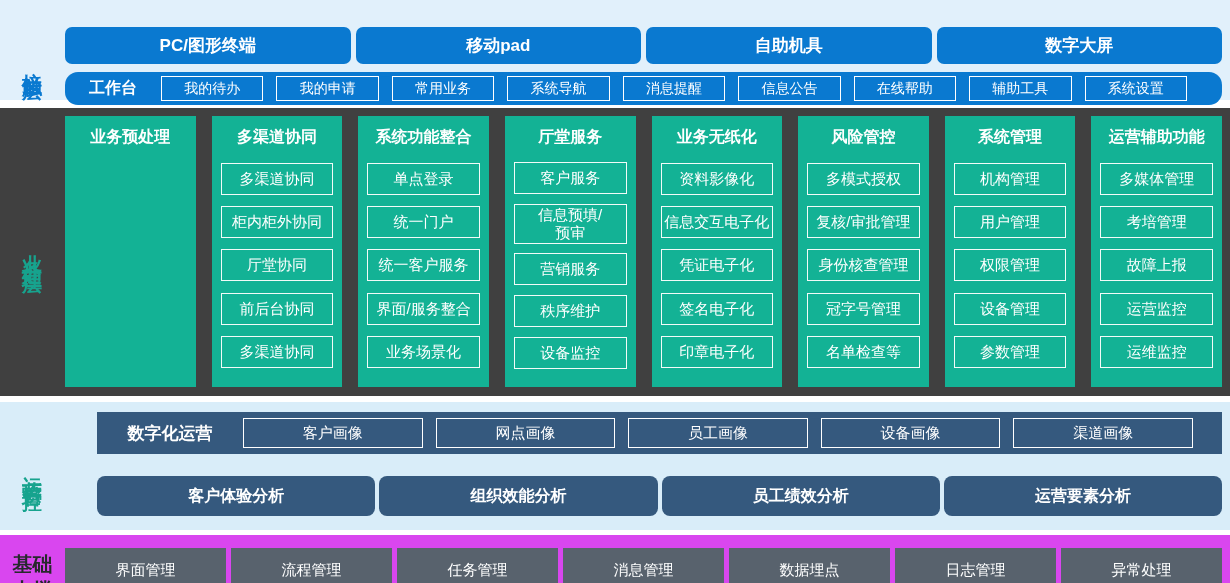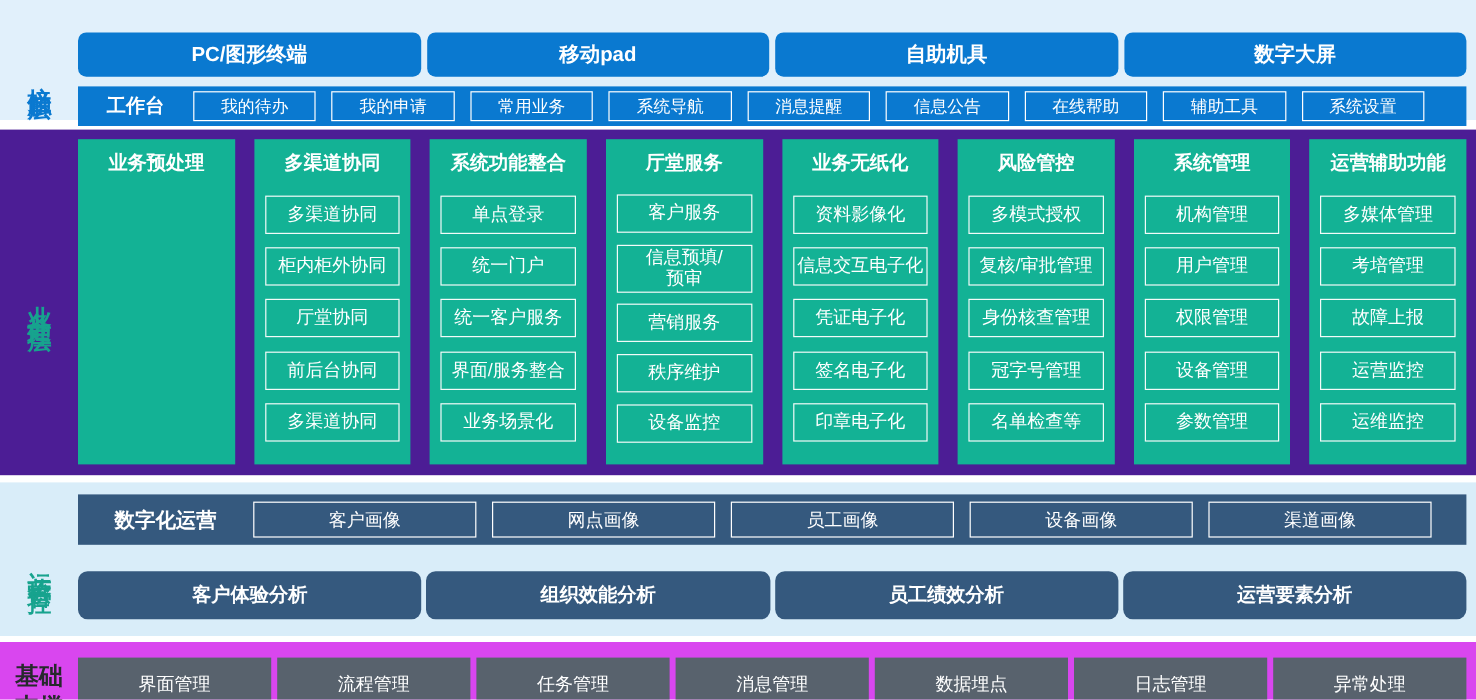--- a/index.html
+++ b/index.html
@@ -15,39 +15,39 @@
   .vlabel.teal { color:#17a38e; }
   .flabel { font-weight:bold; font-size:20px; color:#26292c; width:44px;
     line-height:1.3; word-break:break-all; text-align:center; }
 
   
   .layer-contact { height:100px; background:#e1f0fb; padding-top:27px; }
   .terminal-row { display:flex; gap:5px; }
   .terminal-btn { flex:1; height:37px; background:#0a79d0; color:#fff; font-weight:bold;
     font-size:17px; border-radius:7px; display:flex; align-items:center; justify-content:center; cursor:pointer; }
   .workbench-bar { margin-top:8px; height:33px; background:#0a79d0; display:flex;
-    align-items:center; padding:0 22px 0 0; }
+    align-items:center; padding:0 22px 0 0;border-radius:13px; }
   .wb-label { width:96px; text-align:center; color:#fff; font-weight:bold; font-size:16px; flex:0 0 96px; }
   .wb-item { flex:1; height:25px; margin-right:13px; background:transparent; border:1px solid #fff;
     color:#fff; font-size:14px; display:flex; align-items:center; justify-content:center; cursor:pointer;
     font-family:inherit; }
 
   
-  .layer-business { height:288px; background:#4c1d95; margin-top:8px; padding-top:8px; padding-bottom:9px; }
+  .layer-business { height:288px; background:#404040; margin-top:8px; padding-top:8px; padding-bottom:9px; }
   .columns { display:flex; gap:16px; height:100%; }
   .biz-col { flex:1; background:#13b295; padding:6px 9px 8px; display:flex; flex-direction:column; }
   .col-title { color:#fff; font-weight:bold; font-size:16px; text-align:center;
     height:30px; line-height:30px; flex:0 0 30px; }
   .col-items { flex:1; display:flex; flex-direction:column; justify-content:space-evenly; }
   .col-item { min-height:32px; border:1px solid #f2fbf8; color:#fff; font-size:15px;
     display:flex; align-items:center; justify-content:center; text-align:center;
     white-space:pre-line; line-height:1.2; padding:1px 2px; cursor:pointer; }
 
   
-  .layer-operations { height:128px; background:#d9edf9; margin-top:6px; padding-top:10px; }
+  .layer-operations { height:128px; background:#d9edf9; margin-top:6px; padding-top:10px;gap:32px; }
   .digital-bar { height:42px; background:#35597e; display:flex; align-items:center; padding-right:16px; }
   .digital-label { flex:0 0 146px; text-align:center; color:#fff; font-weight:bold; font-size:17px; }
   .digital-item { flex:1; height:30px; margin-right:13px; background:transparent; border:1px solid #fff;
     color:#fff; font-size:15px; display:flex; align-items:center; justify-content:center; cursor:pointer;
     font-family:inherit; }
   .analysis-row { margin-top:22px; display:flex; gap:4px; }
   .analysis-btn { flex:1; height:40px; background:#35597e; border-radius:8px; color:#fff;
     font-weight:bold; font-size:16px; display:flex; align-items:center; justify-content:center; cursor:pointer; }
 
   

